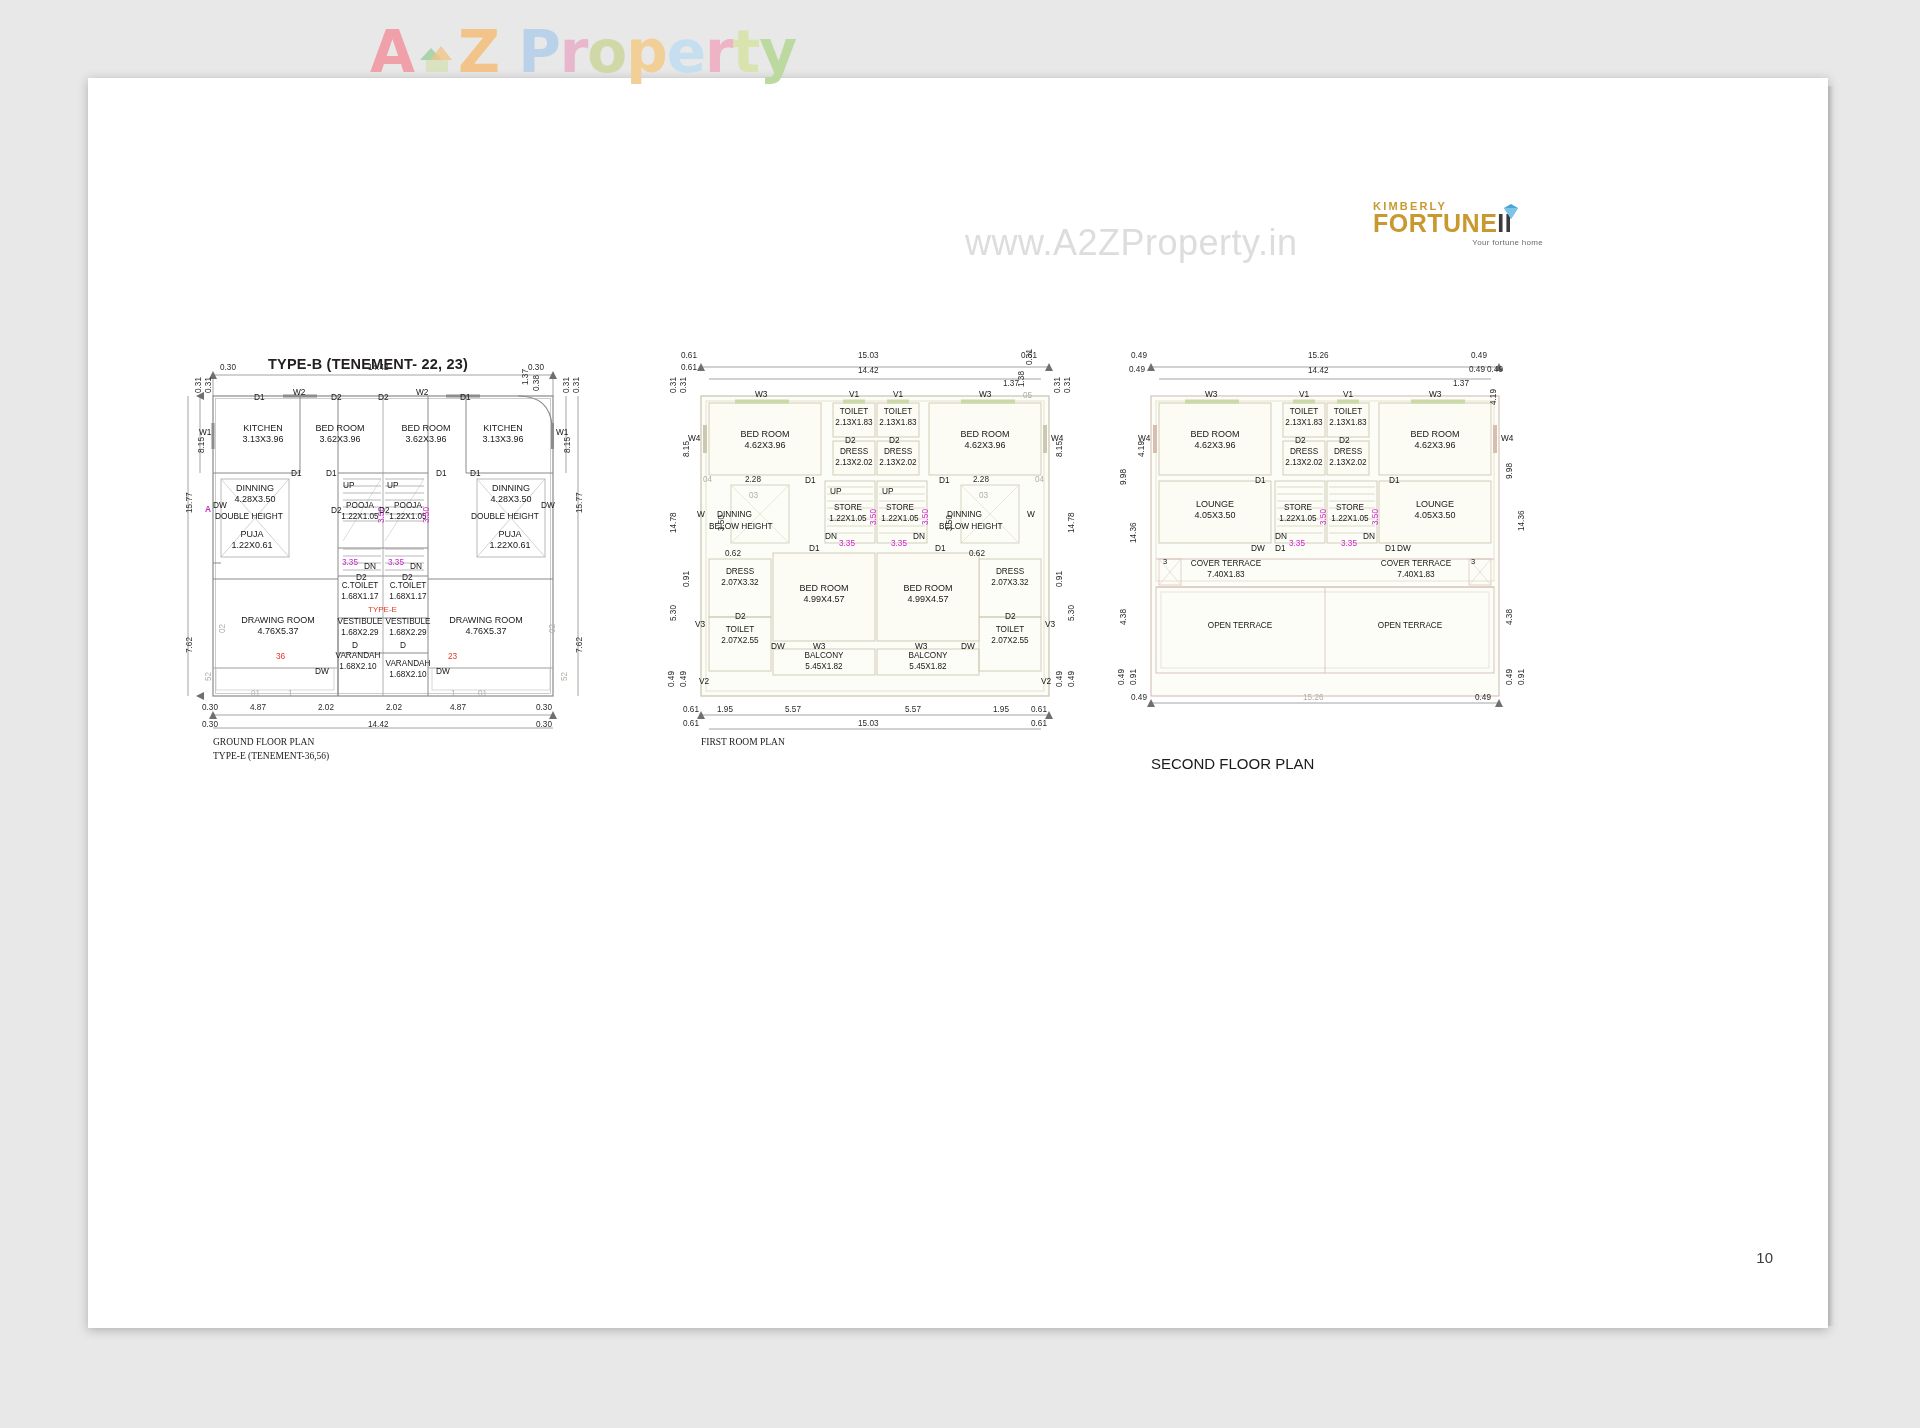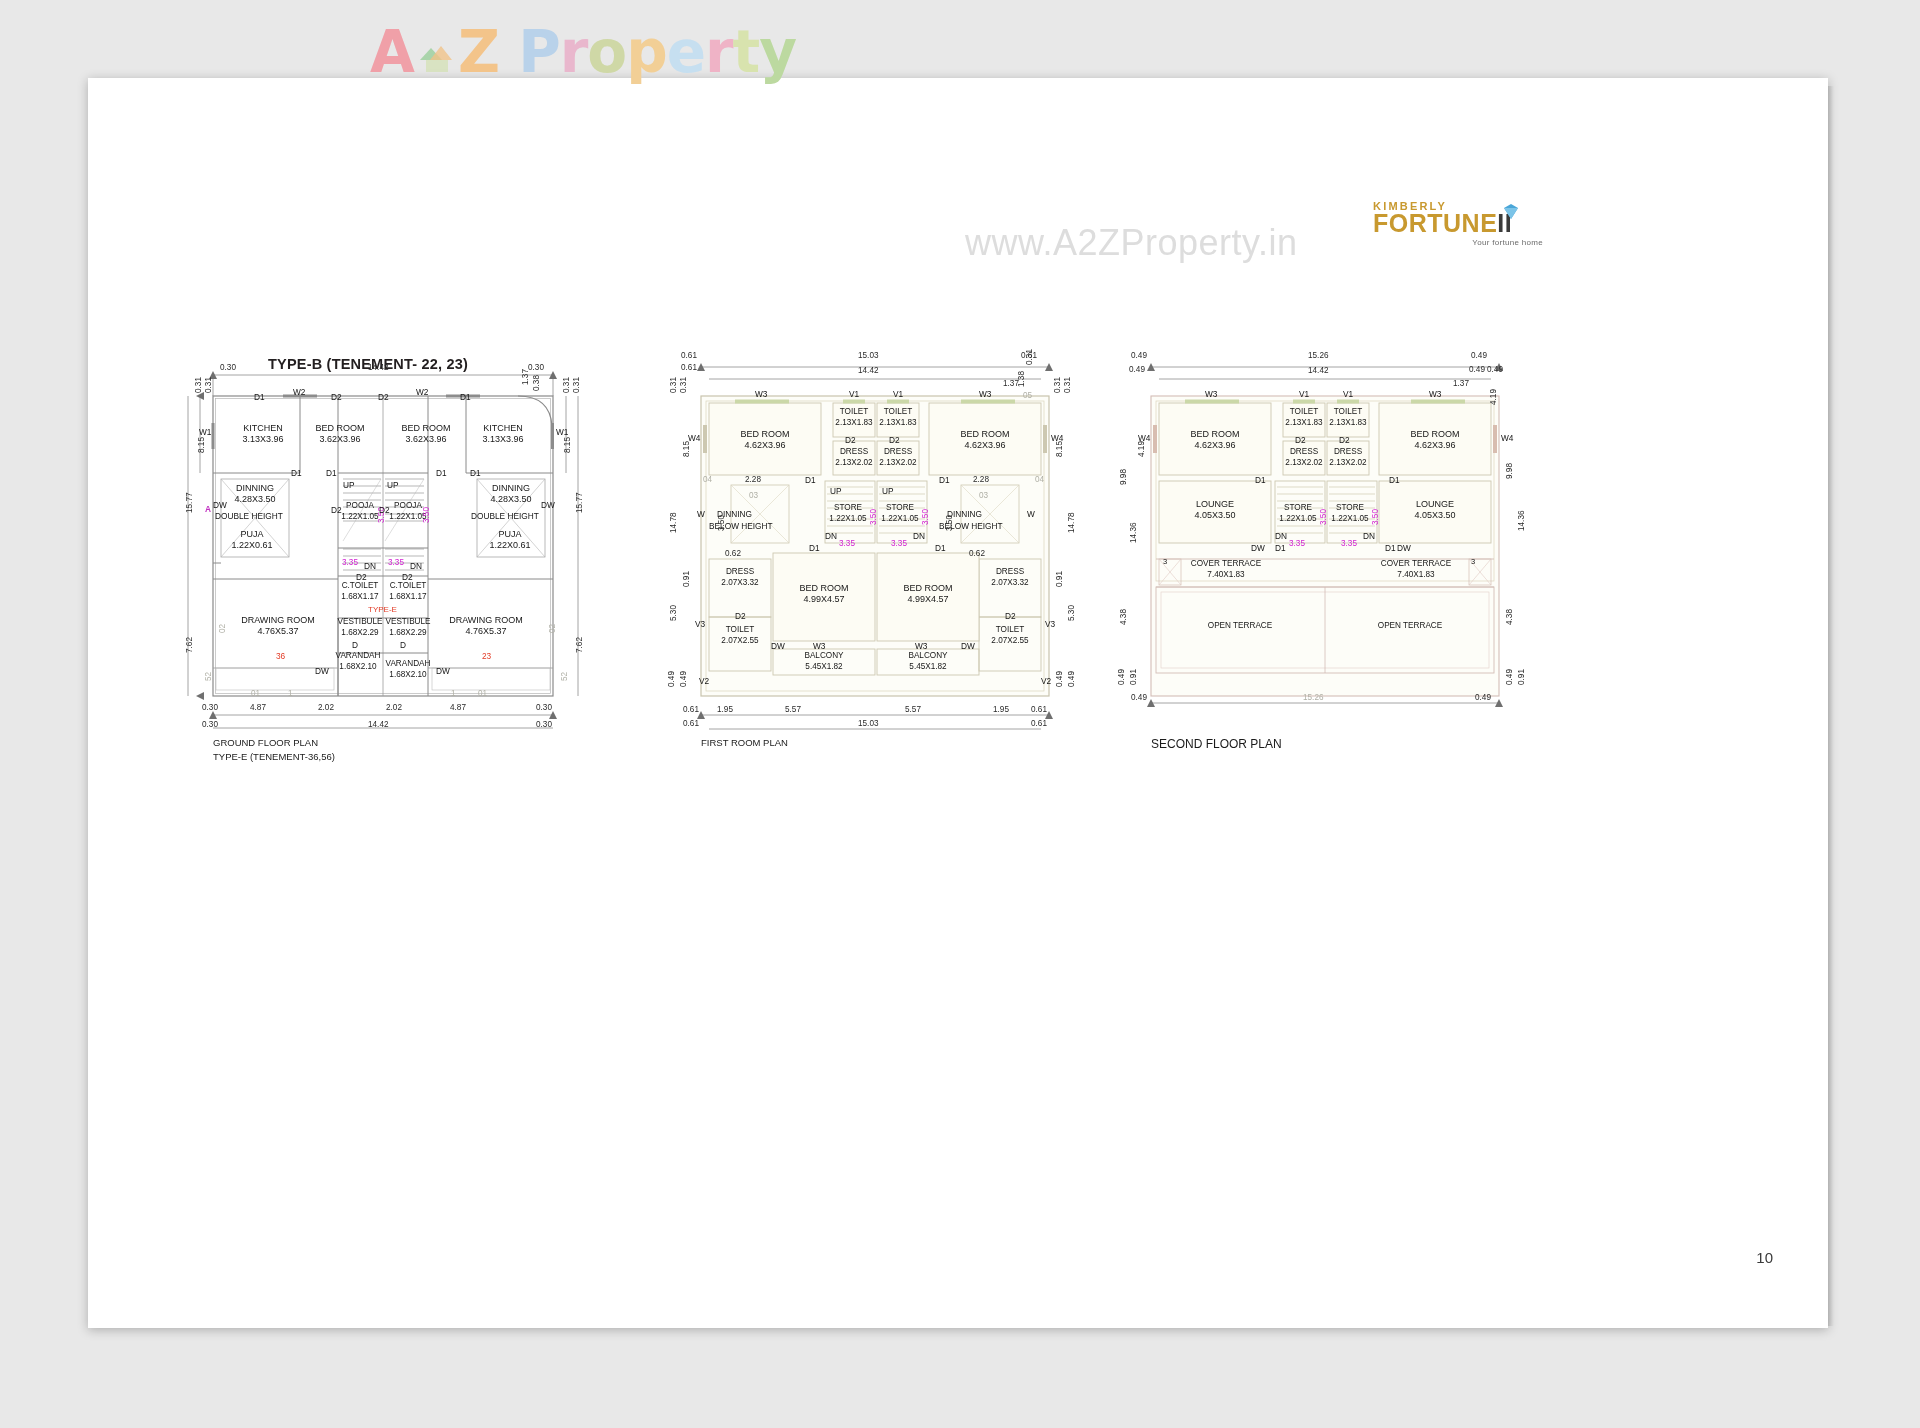--- a/index.html
+++ b/index.html
@@ -56,21 +56,21 @@
   #logo .gem{position:absolute;right:22px;top:2px;}
   
   #plan-title{
     position:absolute;left:180px;top:278px;
     font-size:14.5px;font-weight:bold;color:#231f20;letter-spacing:.2px;
   }
   #pageno{position:absolute;right:55px;bottom:62px;font-size:15px;color:#3a3a3a;}
 
   
   .plan{position:absolute;}
-  .cap{position:absolute;font-size:9.5px;color:#1b1b1b;white-space:nowrap;}
+  .cap{position:absolute;font-size:9.5px;color:#1b1b1b;white-space:nowrap;font-family:Liberation Serif, serif;}
   .room{position:absolute;text-align:center;font-size:9px;color:#161616;line-height:10.5px;white-space:nowrap;}
   .room .n{display:block;}
   .room .d{display:block;}
   .tag{position:absolute;font-size:8.3px;color:#141414;white-space:nowrap;}
   .dim{position:absolute;font-size:8.2px;color:#2a2a2a;white-space:nowrap;}
   .dim.v{transform-origin:0 0;transform:rotate(-90deg);}
   .pink{color:#d21fd2;}
   .red{color:#e23b26;}
   .grey{color:#b0b0a6;}
   .mag{color:#c030c0;}
@@ -291,21 +291,21 @@
     </div>
     <div class="room" style="left:40px;top:252px;width:100px;">
       <span class="n">DRAWING ROOM</span>
       <span class="d">4.76X5.37</span>
     </div>
     <div class="room" style="left:248px;top:252px;width:100px;">
       <span class="n">DRAWING ROOM</span>
       <span class="d">4.76X5.37</span>
     </div>
     <div class="tag red" style="left:88px;top:288px;">36</div>
-    <div class="tag red" style="left:294px;top:288px;">23</div>
+    <div class="tag red" style="left:260px;top:288px;">23</div>
     <div class="tag mag" style="left:17px;top:141px;font-weight:bold;">A</div>
 
     <div class="tag" style="left:155px;top:117px;">UP</div>
     <div class="tag" style="left:199px;top:117px;">UP</div>
     <div class="tag" style="left:176px;top:198px;">DN</div>
     <div class="tag" style="left:222px;top:198px;">DN</div>
     <div class="tag" style="left:25px;top:137px;">DW</div>
     <div class="tag" style="left:353px;top:137px;">DW</div>
     <div class="tag" style="left:127px;top:303px;">DW</div>
     <div class="tag" style="left:248px;top:303px;">DW</div>
@@ -779,16 +779,16 @@
     <div class="dim v" style="left:6px;top:180px;">14.36</div>
     <div class="dim v" style="left:-4px;top:262px;">4.38</div>
     <div class="dim v" style="left:6px;top:322px;">0.91</div>
     <div class="dim v" style="left:-6px;top:322px;">0.49</div>
 
     <div class="dim" style="left:8px;top:330px;">0.49</div>
     <div class="dim grey" style="left:180px;top:330px;">15.26</div>
     <div class="dim" style="left:352px;top:330px;">0.49</div>
 
     <div class="c
-ap" style="left:28px;top:374px;font-size:12px;color:#1b1b1b;position:absolute;">SECOND FLOOR PLAN</div>
+ap" style="left:28px;top:392px;font-size:15px;color:#1b1b1b;position:absolute;">SECOND FLOOR PLAN</div>
   </div>
 
 </div>
 
 </body></html>

